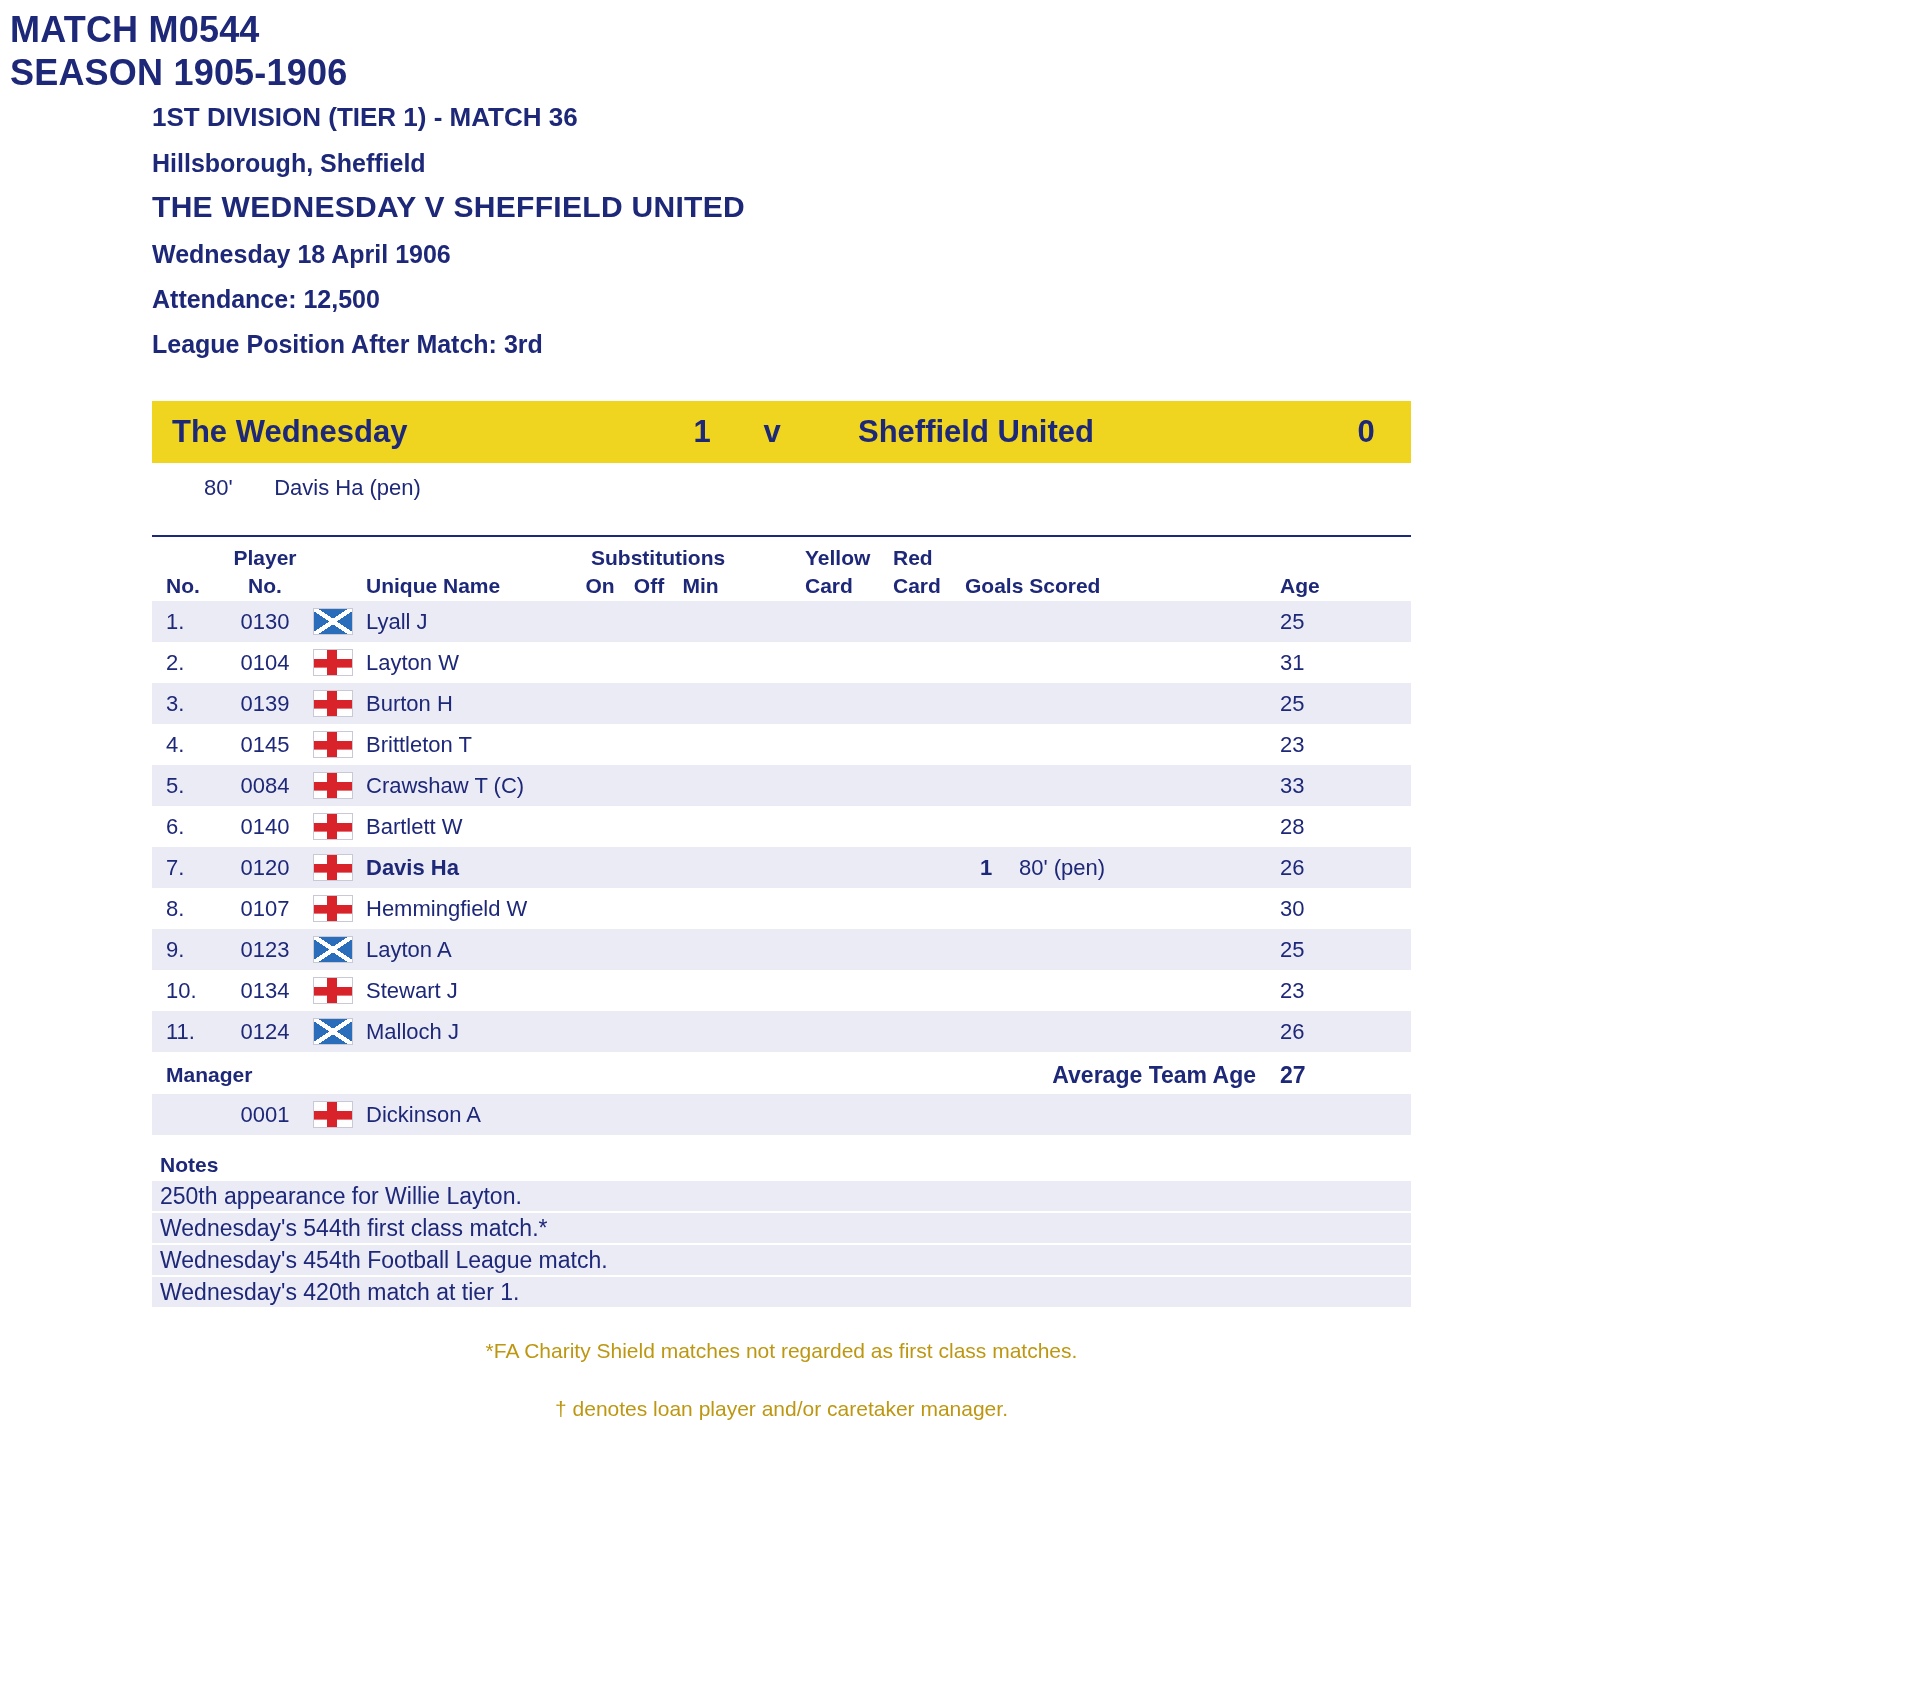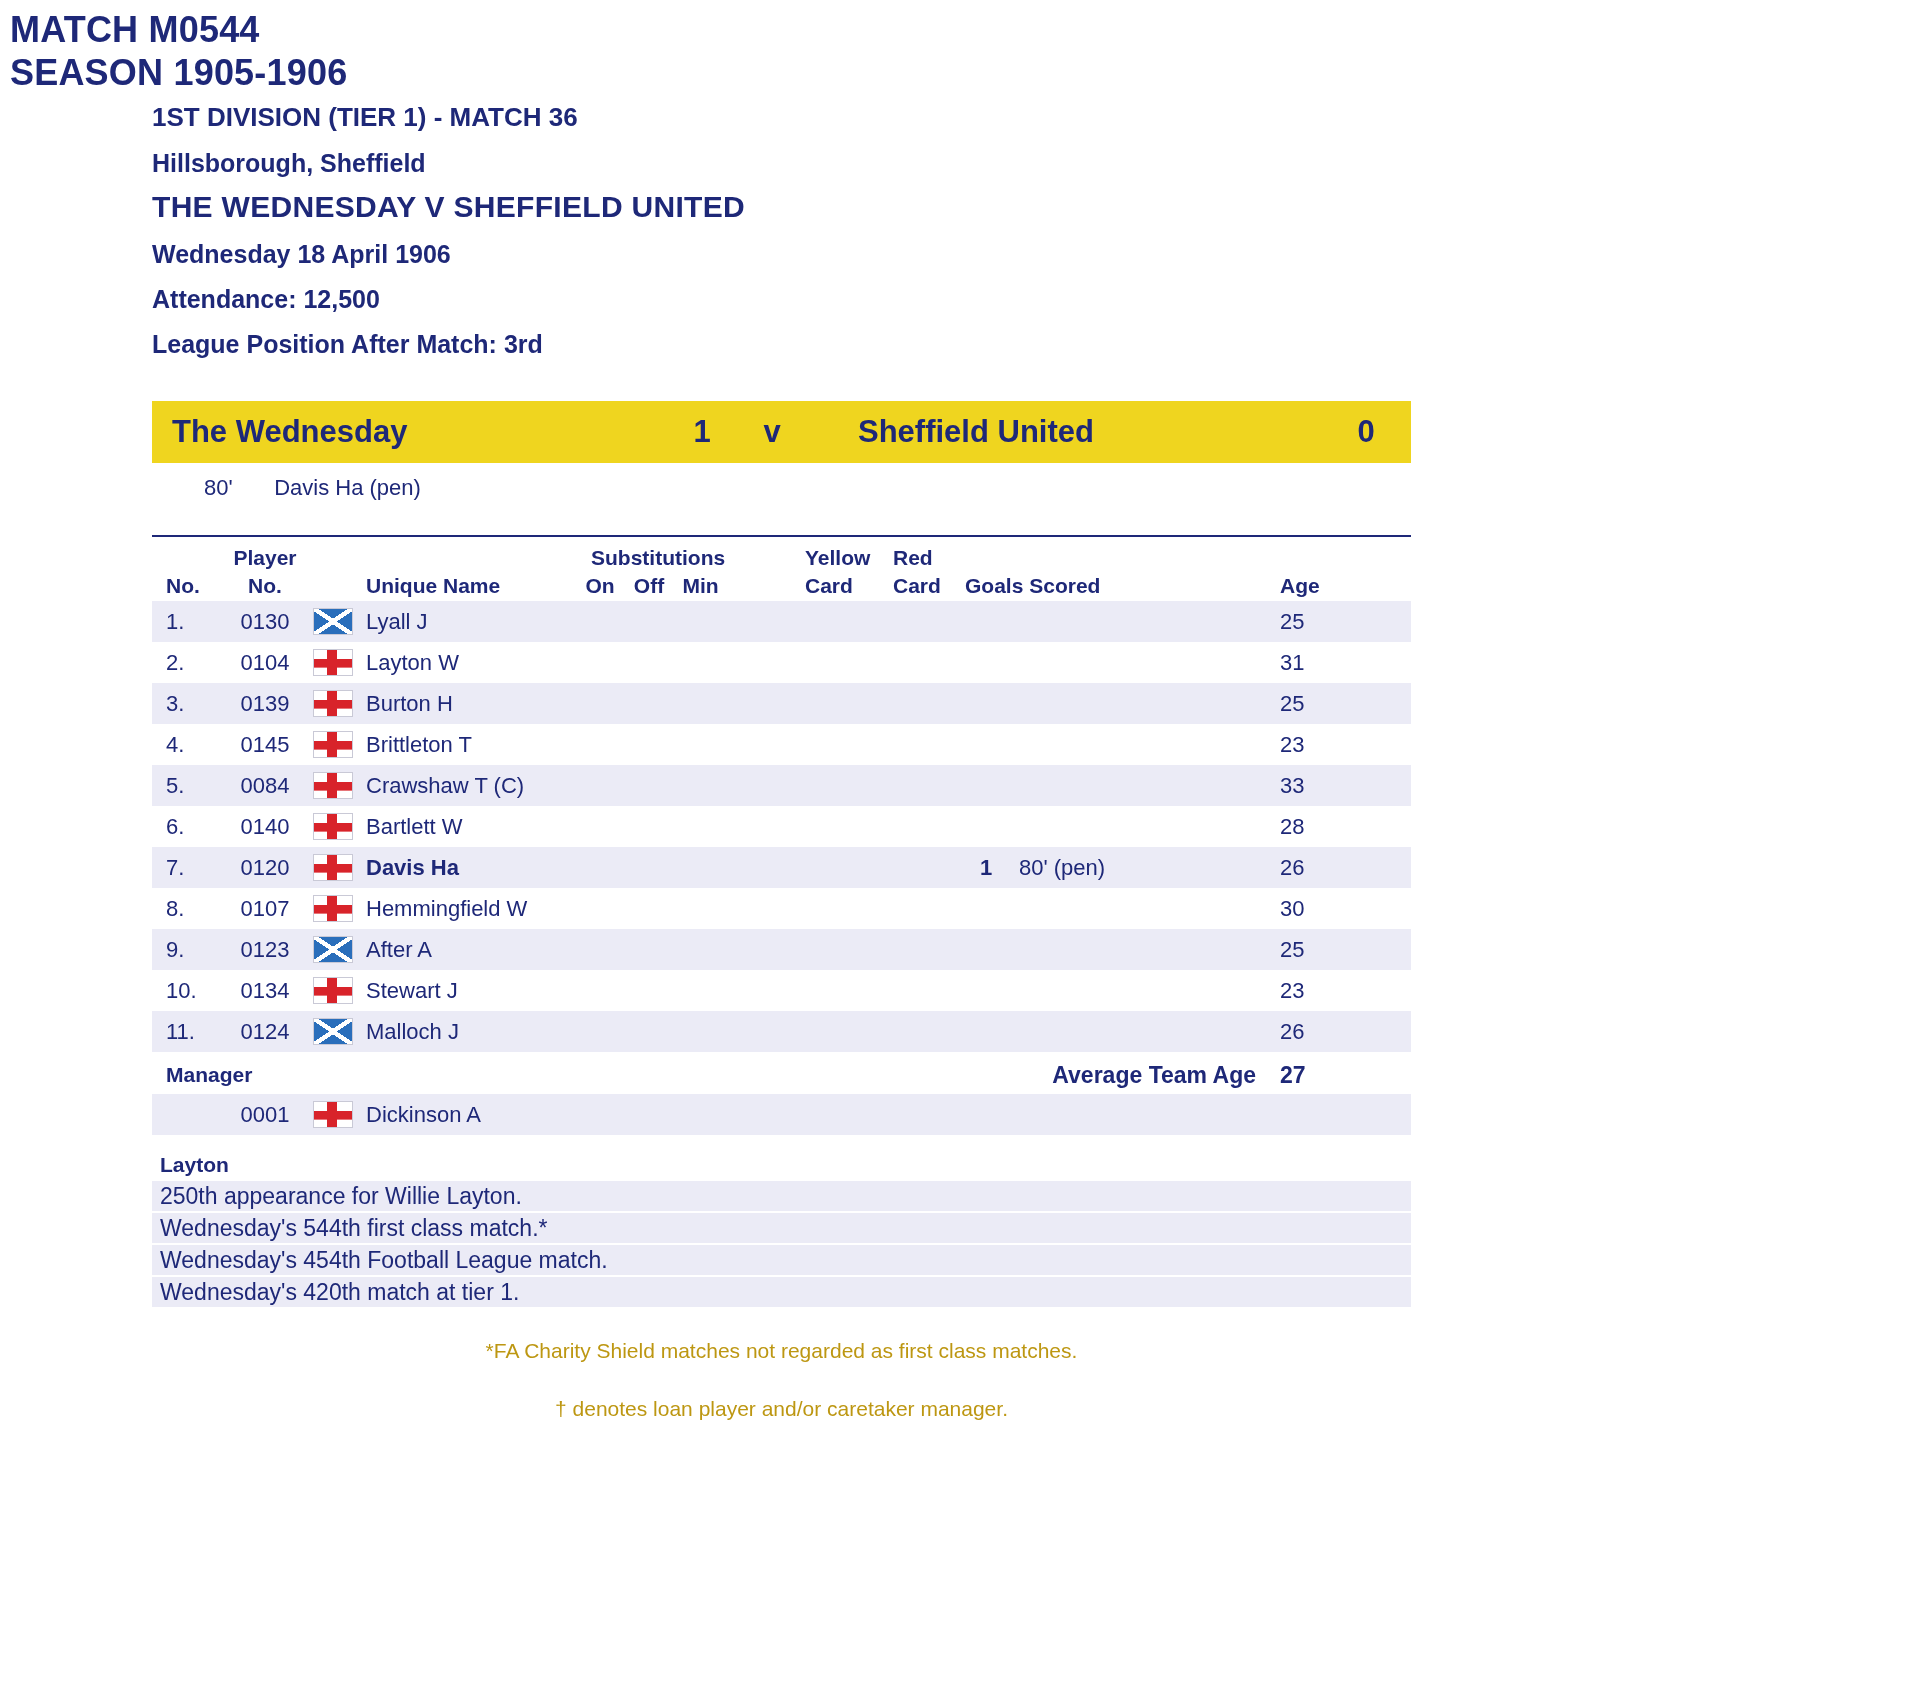--- a/index.html
+++ b/index.html
@@ -303,21 +303,21 @@
         </div>
       <div class="c-age">30</div>
     </div>
 
     <div class="grid trow">
       <div class="c-no">9.</div>
       <div class="c-pno">0123</div>
       <div class="c-flag">
           <span class="flag flag-sco"></span>
         </div>
-      <div class="c-name">After A</div>
+      <div class="c-name">Layton A</div>
       <div></div>
         <div></div>
         <div></div>
         <div></div>
         <div></div>
         <div></div>
       <div class="c-goals">
           <span class="g-count"></span>
           <span class="g-detail"></span>
         </div>
@@ -383,21 +383,21 @@
     <div></div>
       <div></div>
       <div></div>
       <div></div>
       <div></div>
       <div></div>
       <div></div>
       <div></div>
   </div>
 
-  <div class="notes-label">Layton</div>
+  <div class="notes-label">Notes</div>
 
   <div>
     <div class="note-row">250th appearance for Willie Layton.</div>
     <div class="note-row">Wednesday's 544th first class match.*</div>
     <div class="note-row">Wednesday's 454th Football League match.</div>
     <div class="note-row">Wednesday's 420th match at tier 1.</div>
   </div>
 
   <div class="footnote f2">*FA Charity Shield matches not regarded as first class matches.</div>
   <div class="footnote f1">† denotes loan player and/or caretaker manager.</div>

